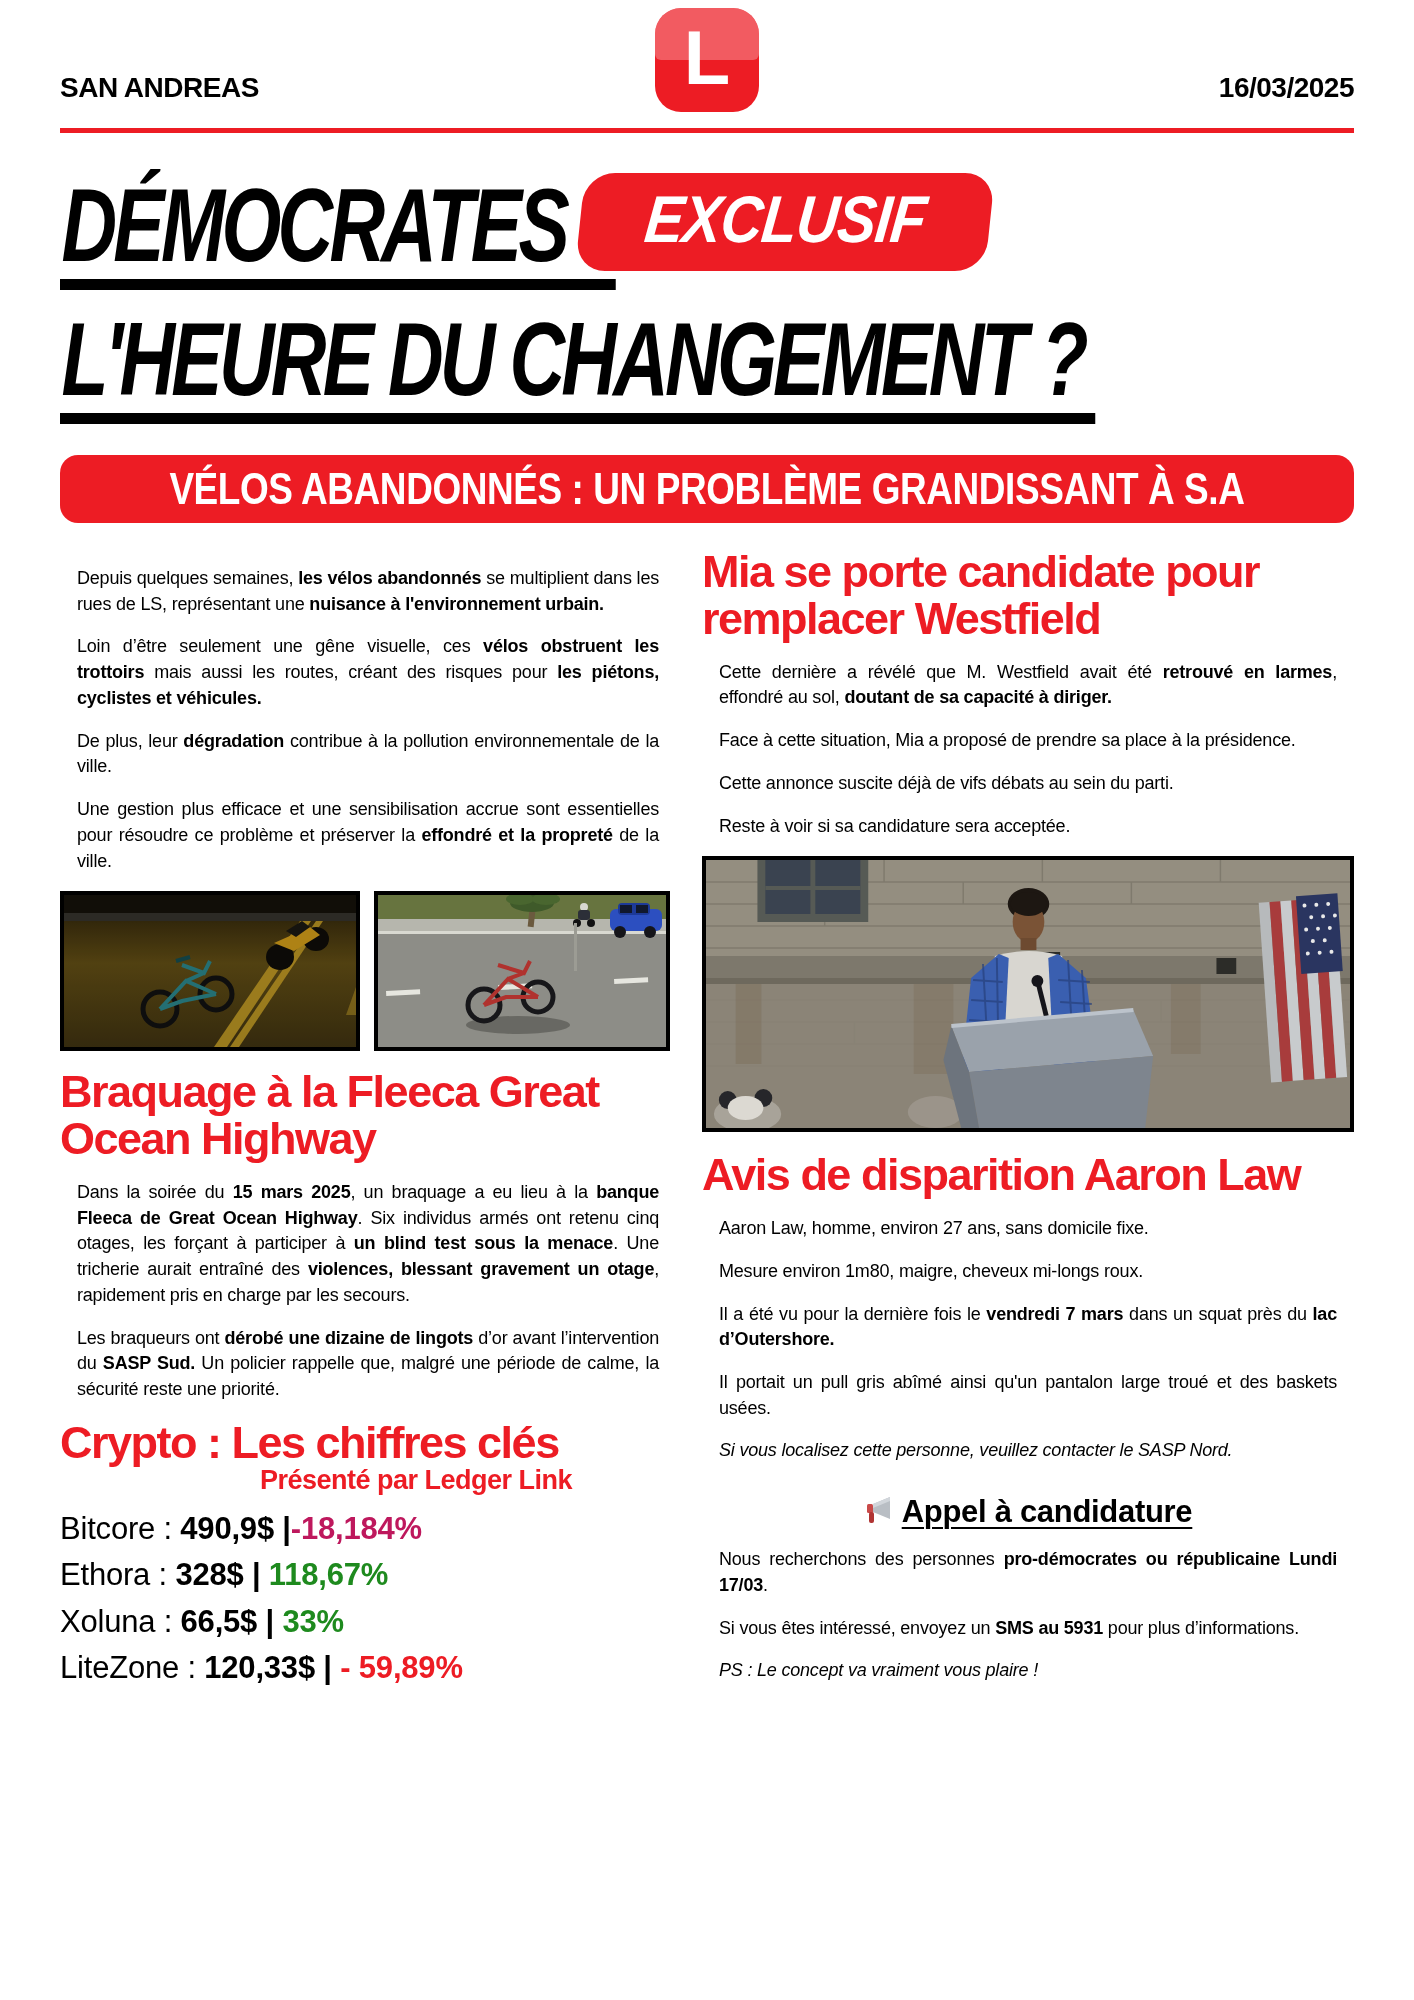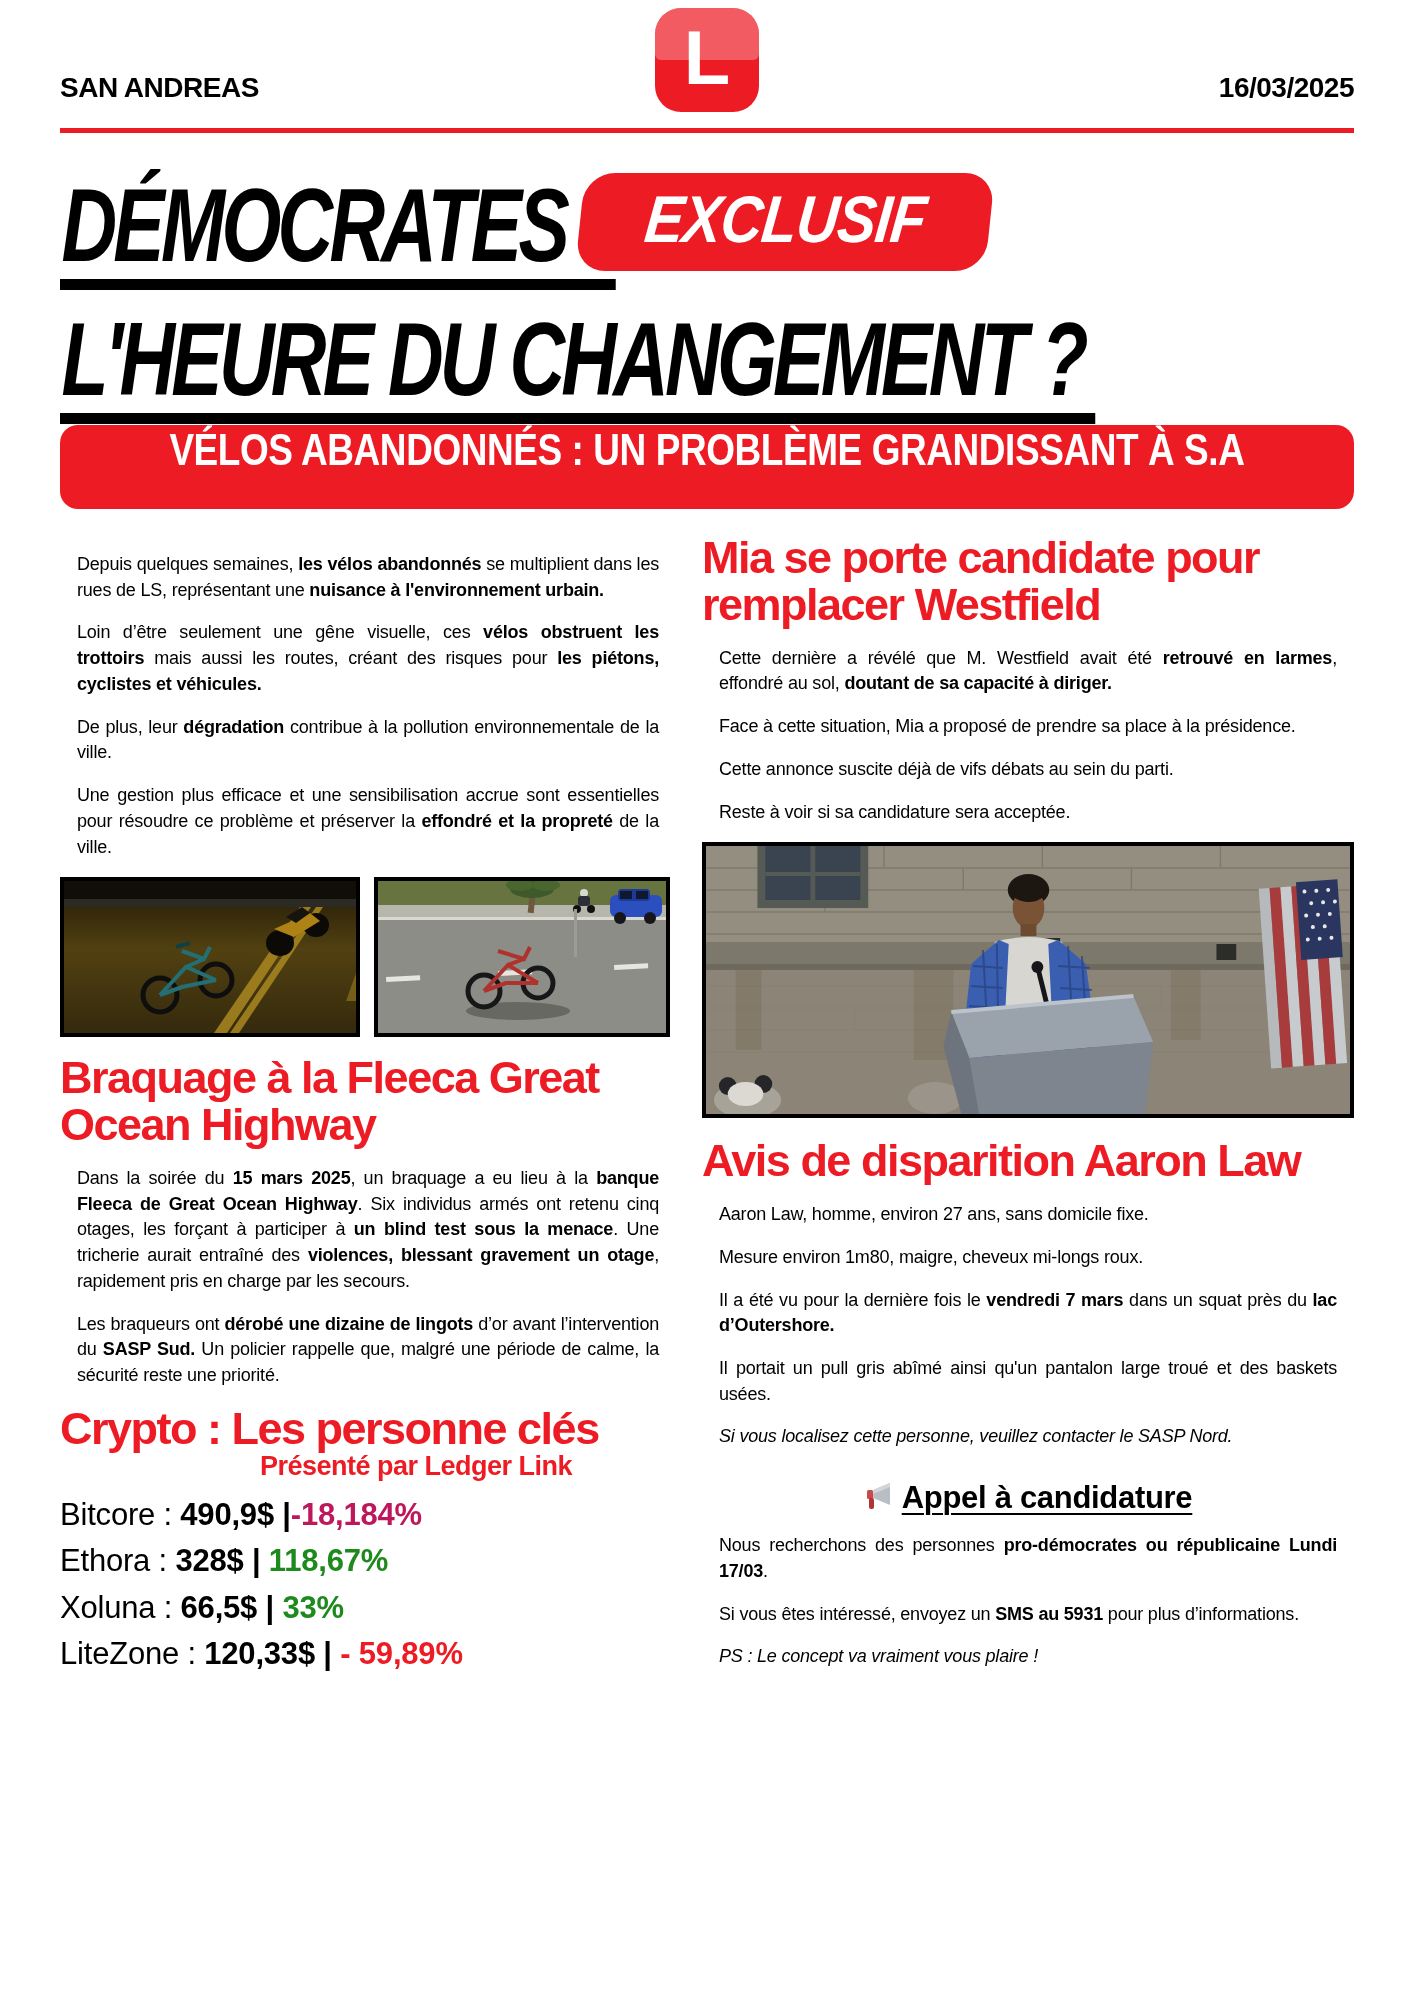--- a/index.html
+++ b/index.html
@@ -28,22 +28,22 @@
       letter-spacing:-5px;line-height:1.0;white-space:nowrap;
       transform:scaleX(0.74);transform-origin:left center;
       border-bottom:11px solid #000;padding:0 14px 2px 2px;}
   .badge{position:absolute;left:520px;top:0;background:#ED1C24;border-radius:30px;
       transform:skewX(-6deg);padding:8px 46px 14px 46px;}
   .badge-text{display:inline-block;color:#fff;font-weight:900;font-style:italic;
       font-size:66px;letter-spacing:-1px;transform:scaleX(0.88);transform-origin:center;}
   .hl-row2{margin-top:16px;}
 
   
-  .banner{background:#ED1C24;border-radius:18px;height:84px;
-      display:flex;align-items:flex-start;justify-content:center;}
+  .banner{margin-top:30px;background:#ED1C24;border-radius:18px;height:68px;
+      display:flex;align-items:center;justify-content:center;}
   .banner-text{color:#fff;font-weight:800;font-size:44px;letter-spacing:-0.5px;
       display:inline-block;transform:scaleX(0.84);white-space:nowrap;}
 
   
   .cols{display:flex;gap:26px;margin-top:26px;align-items:flex-start;}
   .col-left{width:616px;flex:0 0 auto;}
   .col-right{flex:1 1 auto;min-width:0;}
 
   .p{font-size:18px;line-height:1.43;text-align:justify;letter-spacing:-0.2px;margin:17px;}
   .p .b{font-weight:700;}
@@ -185,21 +185,21 @@
           </svg>
         </div>
       </div>
 
       <h2 class="red-title">Braquage à la Fleeca Great Ocean Highway</h2>
       <div>
           <div class="p"><span>Dans la soirée du </span><span class="b">15 mars 2025</span><span>, un braquage a eu lieu à la </span><span class="b">banque Fleeca de Great Ocean Highway</span><span>. Six individus armés ont retenu cinq otages, les forçant à participer à </span><span class="b">un blind test sous la menace</span><span>. Une tricherie aurait entraîné des </span><span class="b">violences, blessant gravement un otage</span><span>, rapidement pris en charge par les secours.</span></div>
           <div class="p"><span>Les braqueurs ont </span><span class="b">dérobé une dizaine de lingots</span><span> d’or avant l’intervention du </span><span class="b">SASP Sud.</span><span> Un policier rappelle que, malgré une période de calme, la sécurité reste une priorité.</span></div>
         </div>
 
-      <h2 class="red-title crypto-head">Crypto : Les personne clés</h2>
+      <h2 class="red-title crypto-head">Crypto : Les chiffres clés</h2>
       <div class="crypto-presenter">Présenté par Ledger Link</div>
       <div>
           <div class="crypto-row"><span>Bitcore : </span><span class="b">490,9$</span><span class="b"> |</span><span class="b" style="color: #be185d;">-18,184%</span></div>
           <div class="crypto-row"><span>Ethora : </span><span class="b">328$</span><span class="b"> | </span><span class="b" style="color: rgb(30, 138, 30);">118,67%</span></div>
           <div class="crypto-row"><span>Xoluna : </span><span class="b">66,5$</span><span class="b"> | </span><span class="b" style="color: rgb(30, 138, 30);">33%</span></div>
           <div class="crypto-row"><span>LiteZone : </span><span class="b">120,33$</span><span class="b"> | </span><span class="b" style="color: rgb(237, 28, 36);">- 59,89%</span></div>
         </div>
 
     </div>
 

